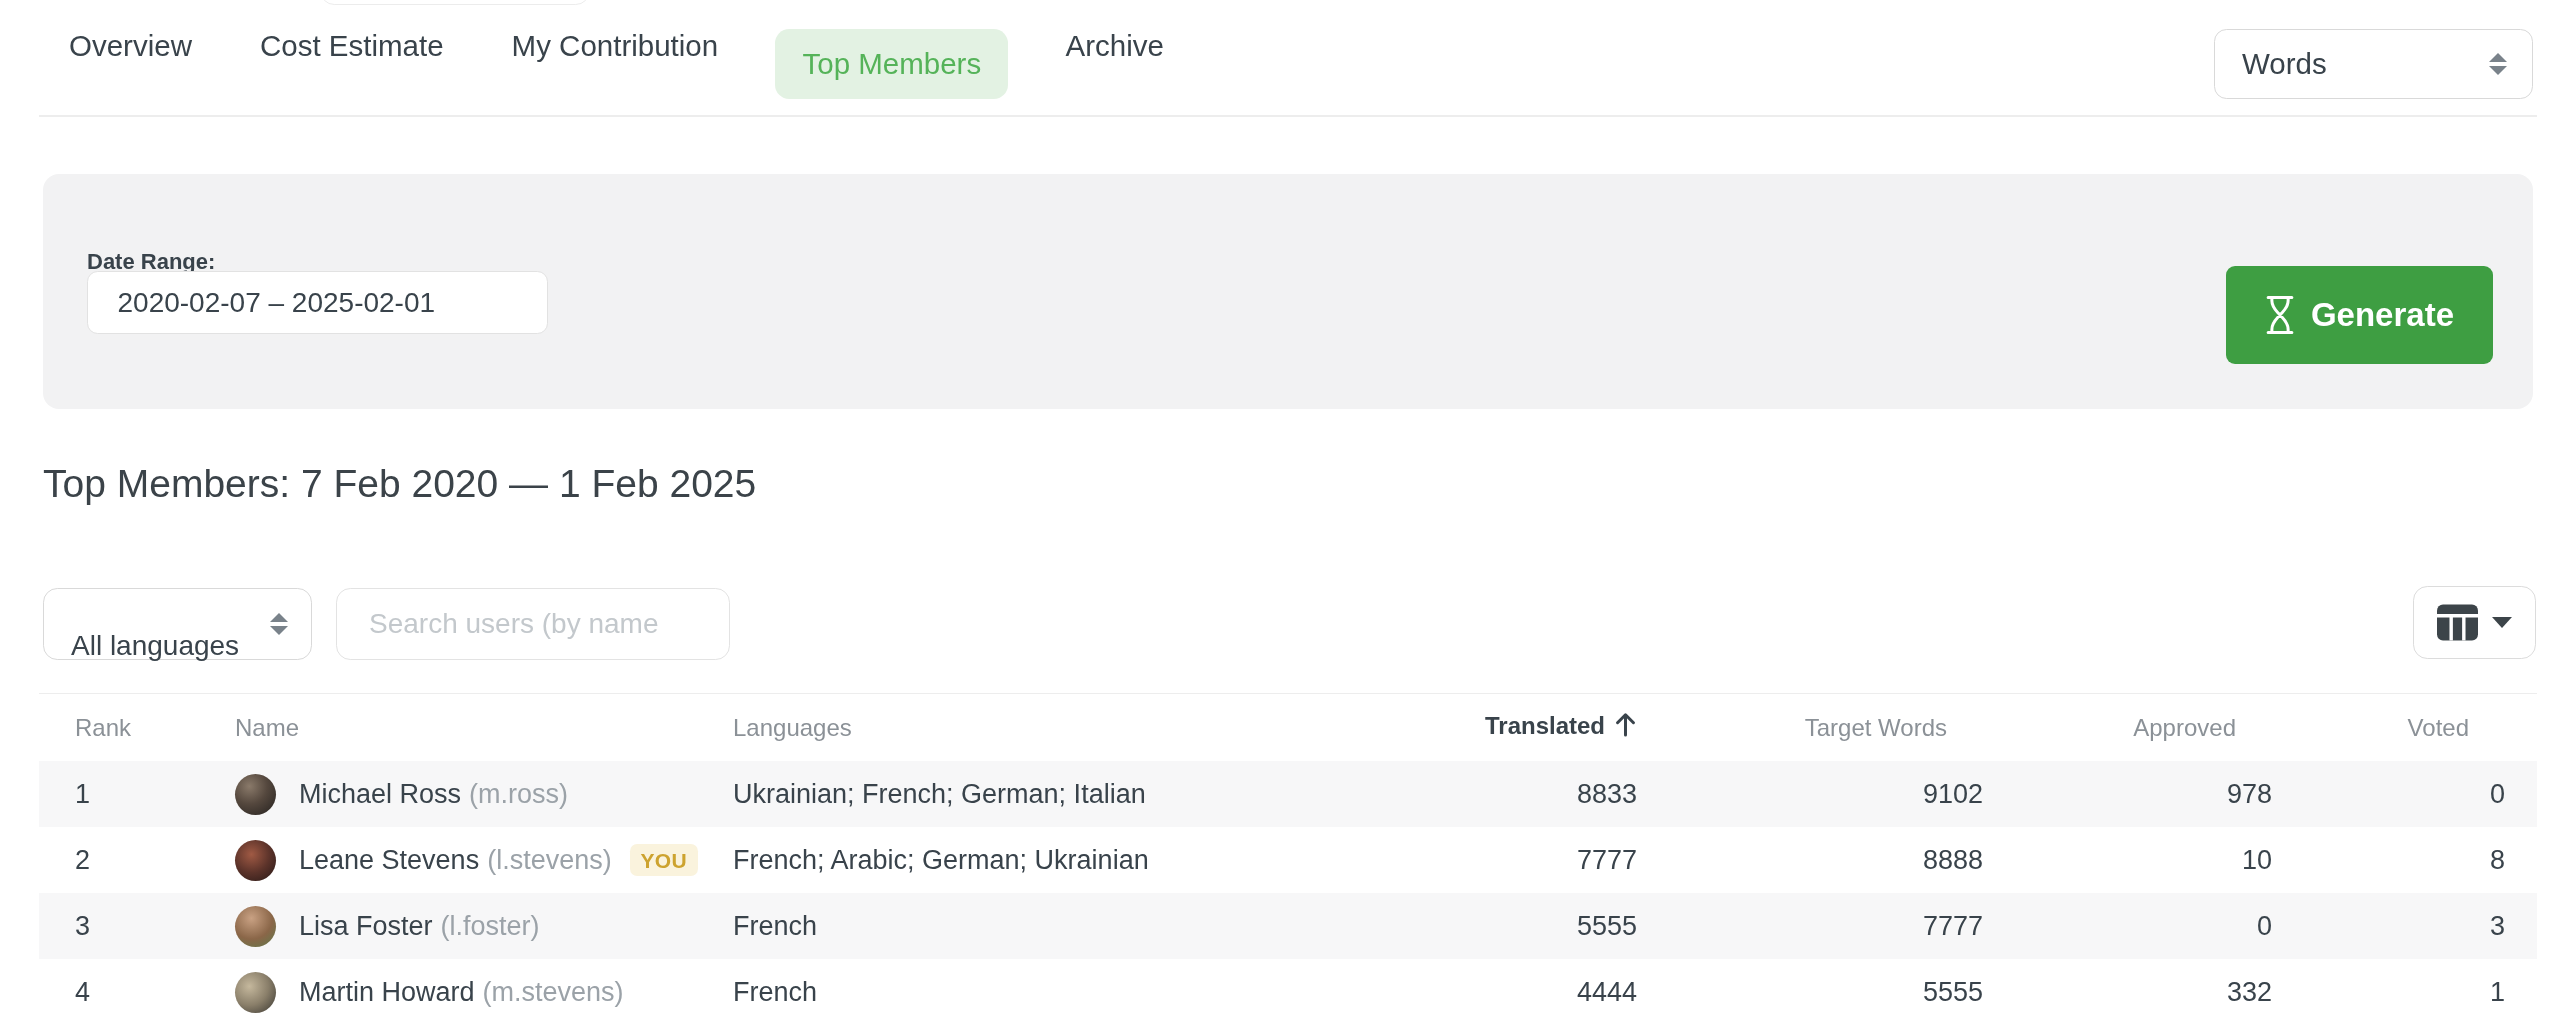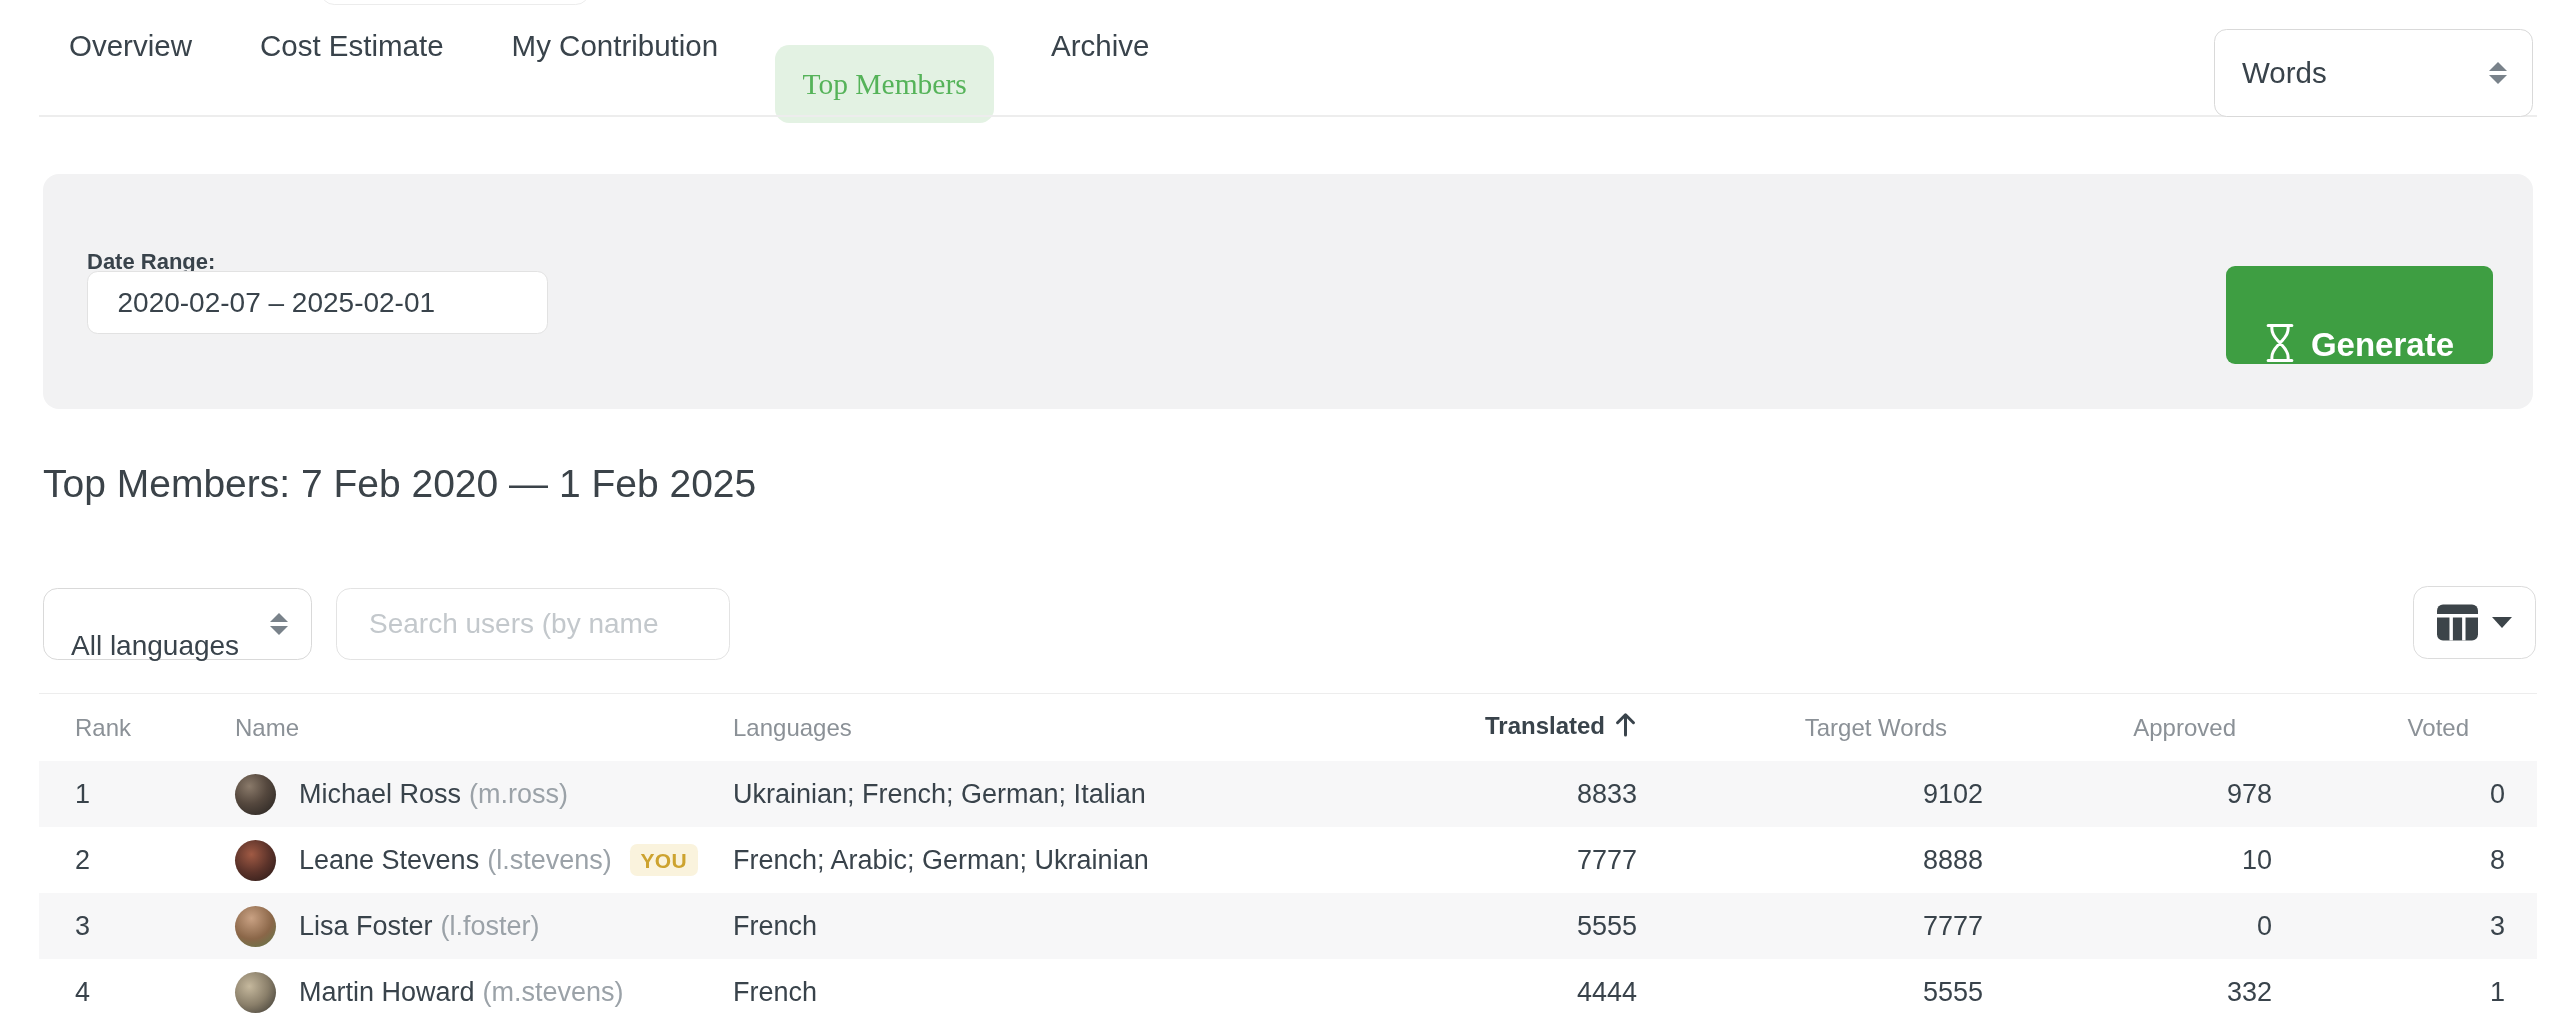--- a/index.html
+++ b/index.html
@@ -8,47 +8,47 @@
 
   
   .cutoff { position: absolute; left: 320px; top: -27px; width: 270px; height: 32px;
     border: 1.8px solid #ececec; border-radius: 0 0 14.3px 14.3px; background: #fff; }
 
   
   .tabs { position: absolute; left: 69px; top: 29px; height: 70px; display: flex;
     align-items: flex-start; gap: 68px; }
   .tab { font-size: 29.5px; color: var(--text-dark, #39434b); white-space: nowrap; cursor: pointer; }
   .tab.active { background: var(--tab-active-bg, #e3f2e3); color: var(--accent-green-text, #55b359);
-    border-radius: 14.3px; padding: 0 27px; margin: 16px -10.7px; height: 78px; display: flex; align-items: center; font-family: Liberation Serif, serif; }
+    border-radius: 14.3px; padding: 0 27px; margin: 0 -10.7px; height: 70px; display: flex; align-items: center; }
   .tabs-divider { position: absolute; left: 39px; right: 39px; top: 115px; height: 1.8px; background: #ededed; }
 
   
   .selectbox { background: #fff; border: 1.8px solid #d9d9d9; border-radius: 12.5px;
     display: flex; align-items: center; justify-content: space-between; cursor: pointer; }
   .selectbox .sel-label { font-size: 29.5px; color: var(--text-dark, #39434b); }
   .updown { display: flex; flex-direction: column; gap: 4.5px; align-items: center; }
   .updown .tri-up { width: 0; height: 0; border-left: 9px solid transparent;
     border-right: 9px solid transparent; border-bottom: 9.8px solid #79828a; }
   .updown .tri-down { width: 0; height: 0; border-left: 9px solid transparent;
     border-right: 9px solid transparent; border-top: 9.8px solid #79828a; }
 
-  .unit-select { position: absolute; top: 29px; right: 43px; width: 319px; height: 88px;
+  .unit-select { position: absolute; top: 29px; right: 43px; width: 319px; height: 70px;
     padding: 0 25px 0 27px; gap: 26px; }
 
   
   .panel { position: absolute; left: 43px; right: 43px; top: 174px; height: 235px;
     background: #f2f2f3; border-radius: 16px; }
   .panel .dr-label { position: absolute; left: 44px; top: 51px; font-size: 22px; font-weight: 700; margin-top: 24px; }
   .panel .dr-input { position: absolute; left: 44px; top: 97px; width: 461px; height: 63px;
     background: #fff; border: 1.8px solid #e2e2e2; border-radius: 10.7px; font-size: 28px;
     padding: 0 0 0 29.5px; color: var(--text-dark, #39434b);
     font-family: "Liberation Sans", "DejaVu Sans", sans-serif; }
   .generate-btn { position: absolute; right: 40px; top: 92px; height: 98px; padding: 0 39px;
     background: var(--accent-green, #3e9e42); border: none; border-radius: 9px; color: #fff;
-    font-size: 33px; font-weight: 700; display: flex; align-items: flex-end; gap: 16px; cursor: pointer;
+    font-size: 33px; font-weight: 700; display: flex; align-items: center; gap: 16px; cursor: pointer;
     font-family: "Liberation Sans", "DejaVu Sans", sans-serif; }
 
   
   .page-title { position: absolute; left: 43px; top: 462px; font-size: 39px; font-weight: 500;
     color: #3b4349; }
 
   
   .lang-select { position: absolute; left: 43px; top: 588px; width: 269px; height: 72px;
     border-radius: 14.3px; padding: 0 23px 0 27px; }
   .lang-select .sel-label { font-size: 28px; margin-top: 44px; }

